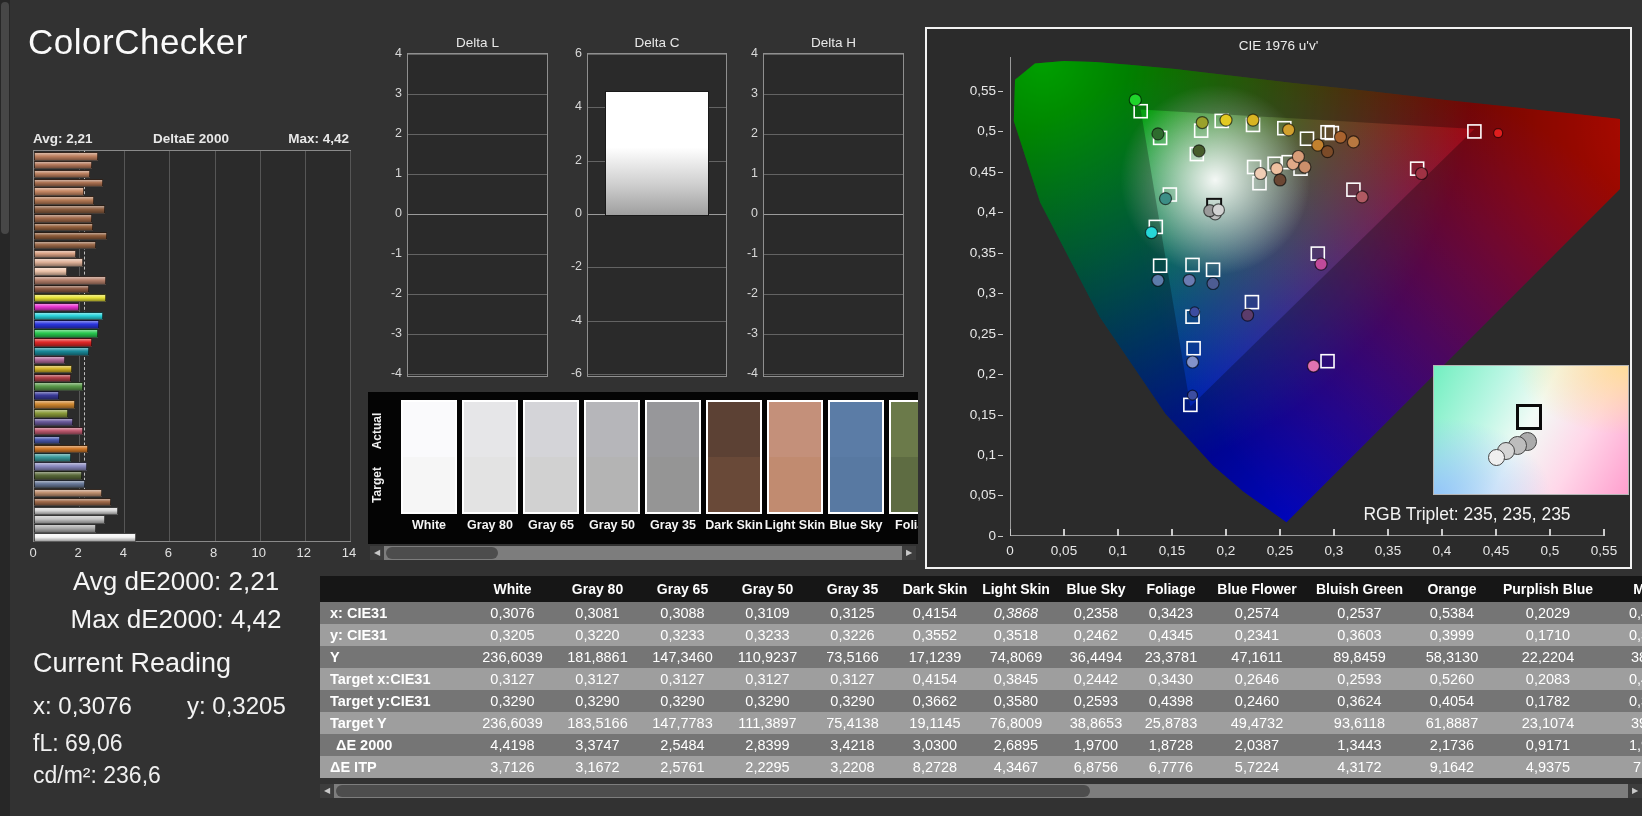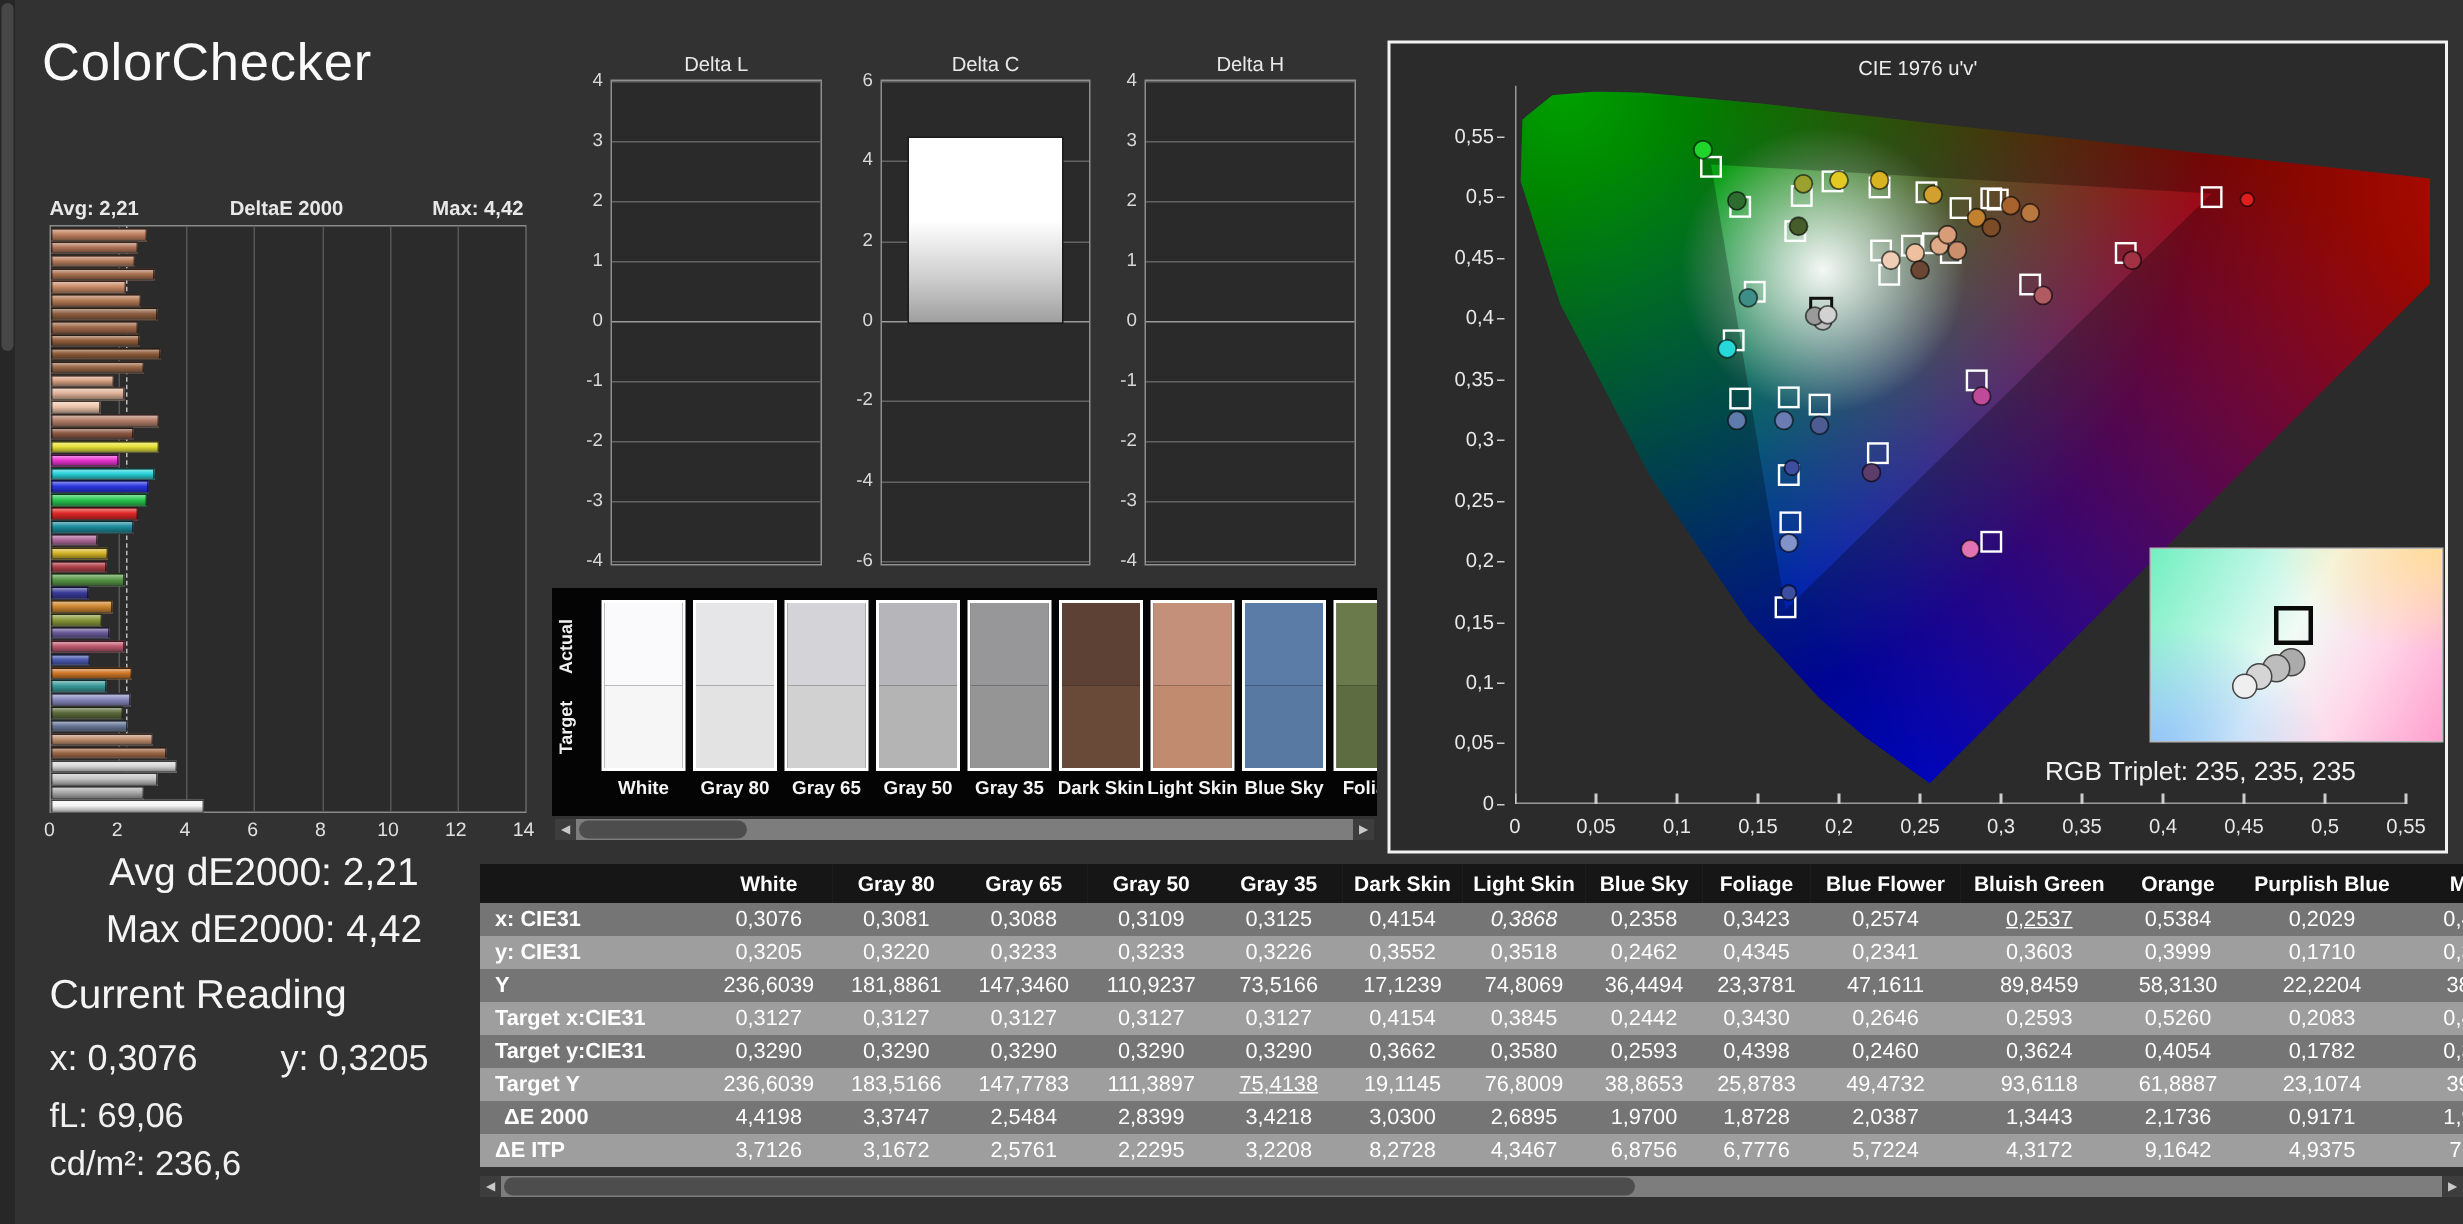--- a/index.html
+++ b/index.html
@@ -425,21 +425,21 @@
         <div class="tcell" style="width: 85px;">0,3076</div>
         <div class="tcell" style="width: 85px;">0,3081</div>
         <div class="tcell" style="width: 85px;">0,3088</div>
         <div class="tcell" style="width: 85px;">0,3109</div>
         <div class="tcell" style="width: 85px;">0,3125</div>
         <div class="tcell" style="width: 80px;">0,4154</div>
         <div class="tcell" style="width: 82px; font-style: italic;">0,3868</div>
         <div class="tcell" style="width: 78px;">0,2358</div>
         <div class="tcell" style="width: 72px;">0,3423</div>
         <div class="tcell" style="width: 100px;">0,2574</div>
-        <div class="tcell" style="width: 105px; text-decoration: underline;">0,2537</div>
+        <div class="tcell" style="width: 105px;">0,2537</div>
         <div class="tcell" style="width: 80px;">0,5384</div>
         <div class="tcell" style="width: 112px;">0,2029</div>
         <div class="tcell" style="width: 70px;">0,4</div>
       </div>
       <div class="trow" style="background: rgb(158, 158, 158);">
         <div class="tcell tlabel" style="width: 150px;">y: CIE31</div>
         <div class="tcell" style="width: 85px;">0,3205</div>
         <div class="tcell" style="width: 85px;">0,3220</div>
         <div class="tcell" style="width: 85px;">0,3233</div>
         <div class="tcell" style="width: 85px;">0,3233</div>
@@ -504,21 +504,21 @@
         <div class="tcell" style="width: 80px;">0,4054</div>
         <div class="tcell" style="width: 112px;">0,1782</div>
         <div class="tcell" style="width: 70px;">0,3</div>
       </div>
       <div class="trow" style="background: rgb(158, 158, 158);">
         <div class="tcell tlabel" style="width: 150px;">Target Y</div>
         <div class="tcell" style="width: 85px;">236,6039</div>
         <div class="tcell" style="width: 85px;">183,5166</div>
         <div class="tcell" style="width: 85px;">147,7783</div>
         <div class="tcell" style="width: 85px;">111,3897</div>
-        <div class="tcell" style="width: 85px; text-decoration: underline;">75,4138</div>
+        <div class="tcell" style="width: 85px;">75,4138</div>
         <div class="tcell" style="width: 80px;">19,1145</div>
         <div class="tcell" style="width: 82px;">76,8009</div>
         <div class="tcell" style="width: 78px;">38,8653</div>
         <div class="tcell" style="width: 72px;">25,8783</div>
         <div class="tcell" style="width: 100px;">49,4732</div>
         <div class="tcell" style="width: 105px;">93,6118</div>
         <div class="tcell" style="width: 80px;">61,8887</div>
         <div class="tcell" style="width: 112px;">23,1074</div>
         <div class="tcell" style="width: 70px;">39</div>
       </div>

